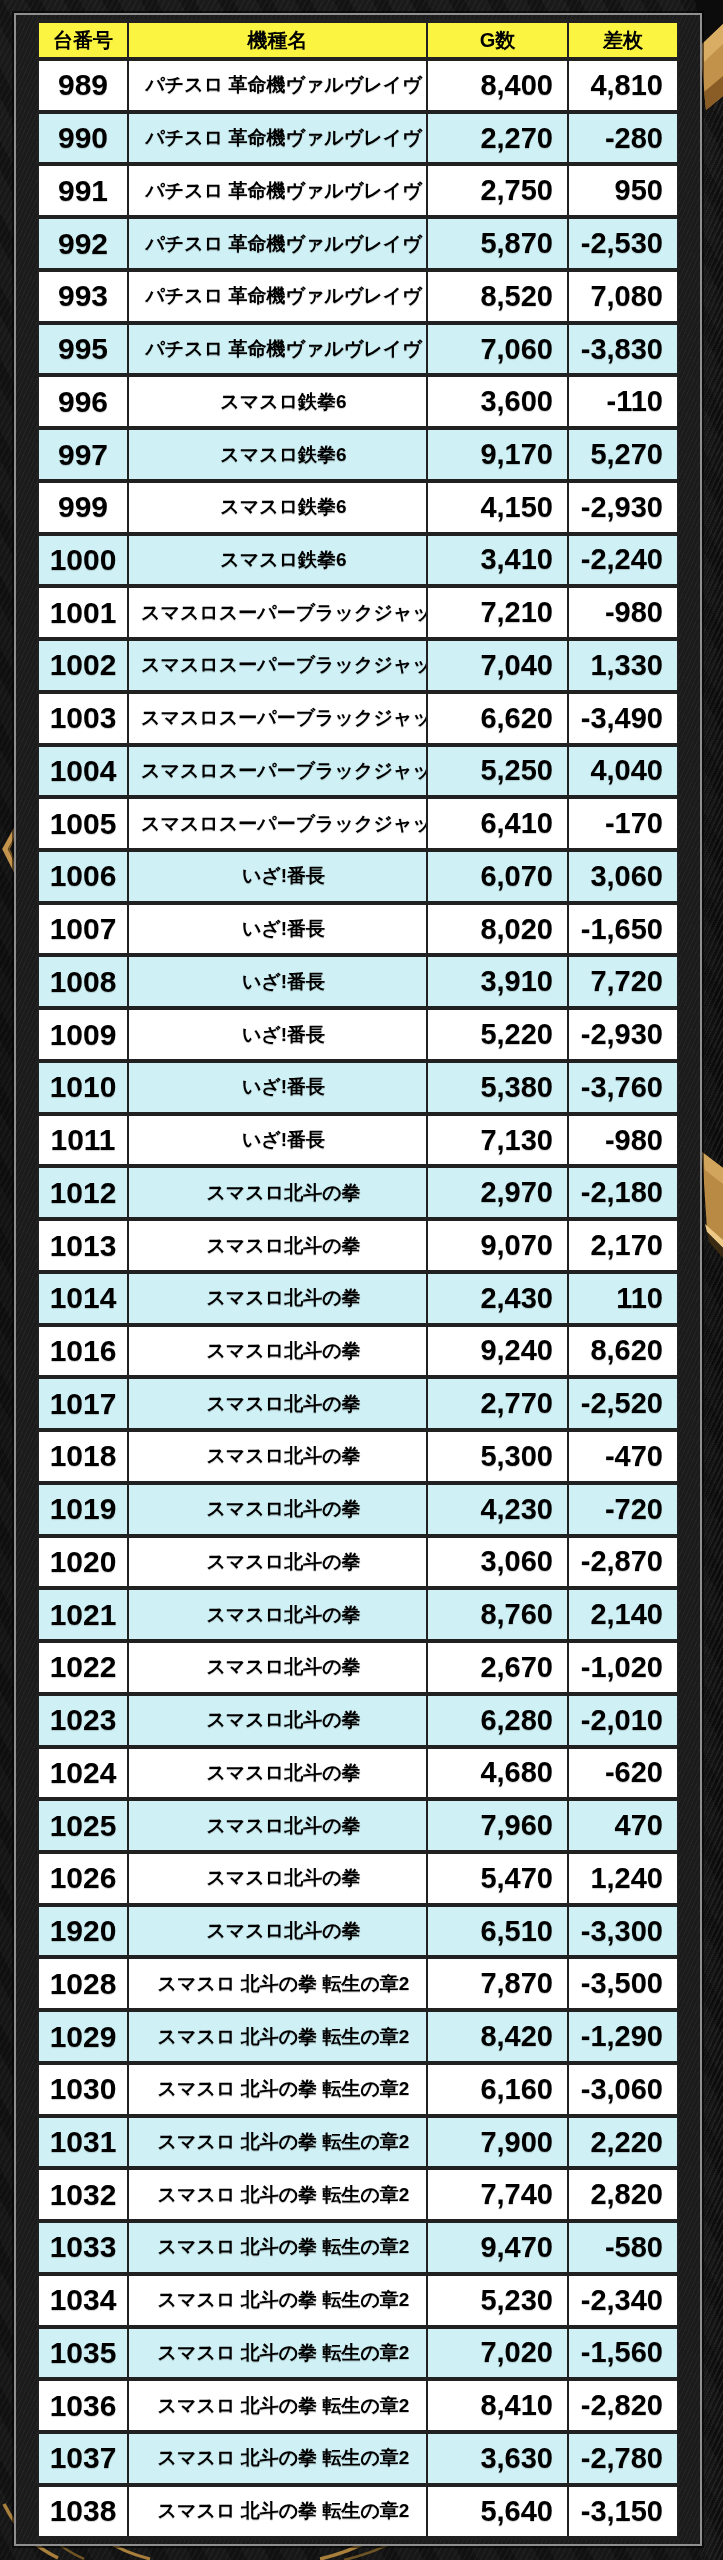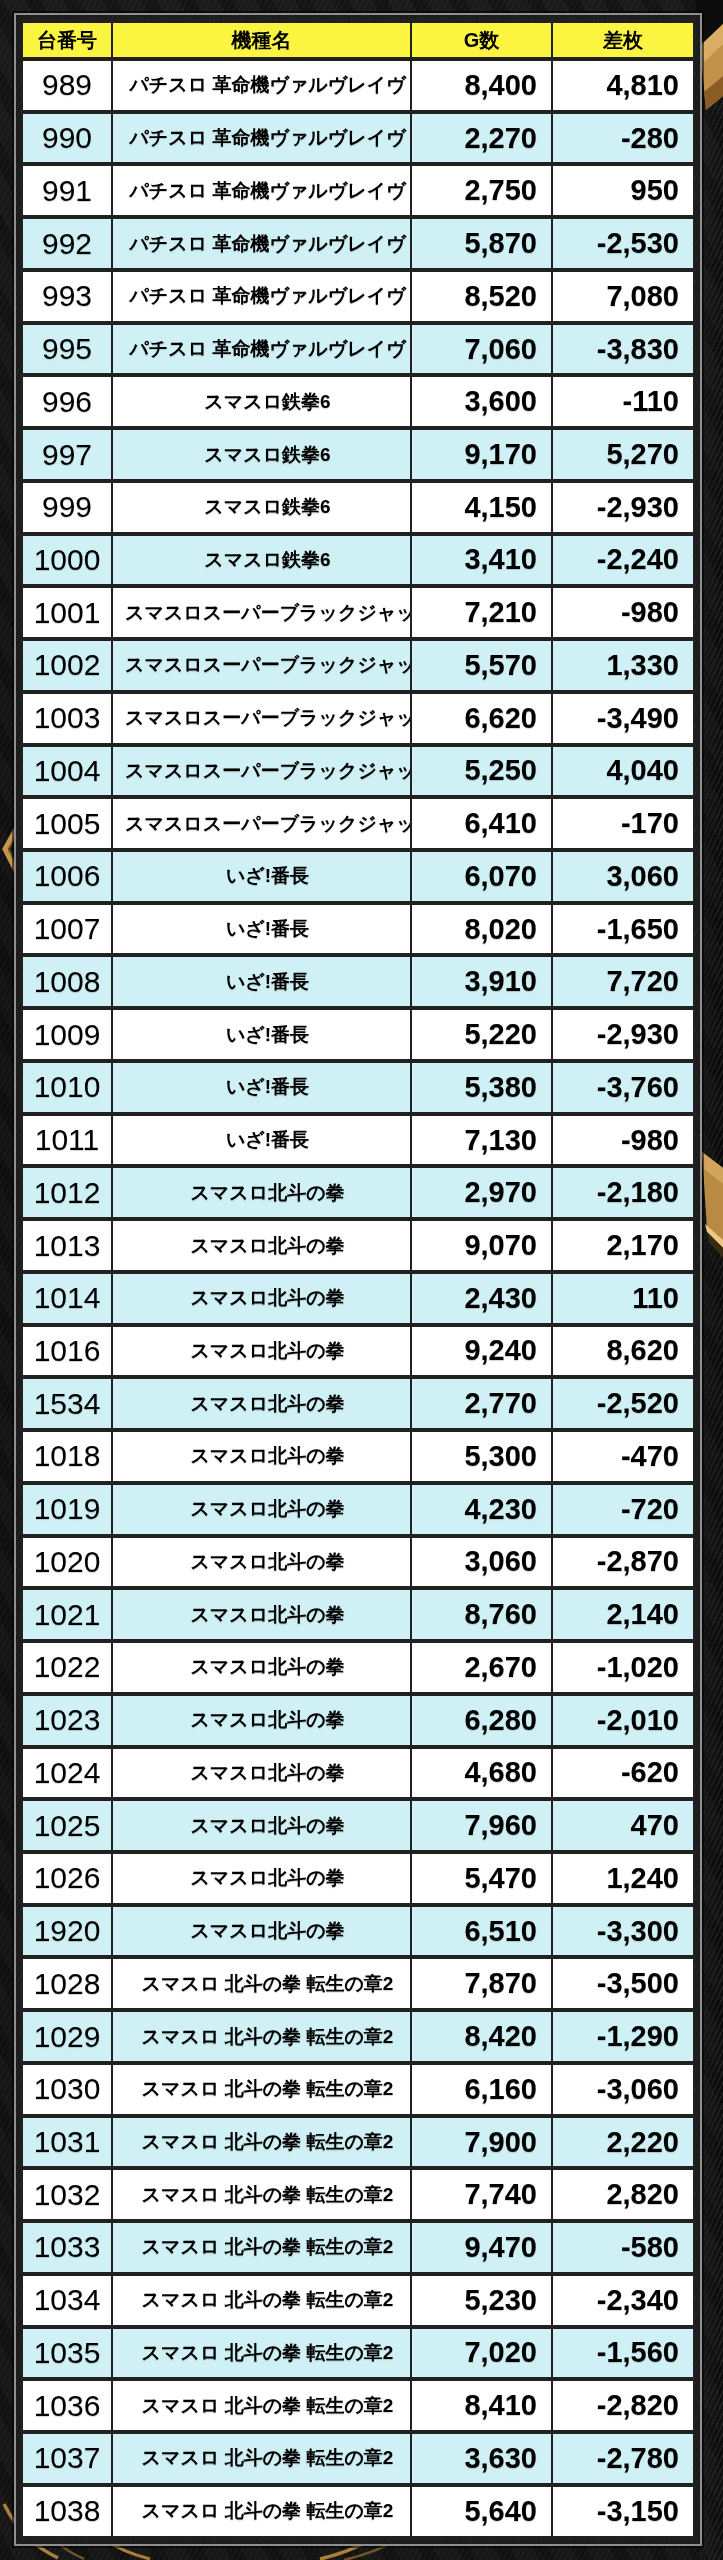--- a/index.html
+++ b/index.html
@@ -33,41 +33,41 @@
 
   
   .frame{
     position:absolute;left:14px;top:13px;width:688px;height:2533px;z-index:2;
     box-sizing:border-box;
     border:2px solid var(--frame-border,#8f8f8f);
     box-shadow:0 0 0 2px rgba(0,0,0,0.55);
     background:
       repeating-linear-gradient(115deg, rgba(255,255,255,0.04) 0 1px, rgba(0,0,0,0) 1px 4px),
       #1b1b1b;
-    padding:4px 5px;
+    padding:4px 21px;
   }
   table{
     width:100%;height:100%;
     border-collapse:collapse;table-layout:fixed;
   }
   th,td{
     border:2px solid var(--grout,#212121);
     border-top-width:4px;border-bottom-width:4px;
     color:var(--text,#000);
     overflow:hidden;white-space:nowrap;
     padding:0;
   }
   thead th{
     height:34px;
     background:var(--header-bg,#fbf542);
     font-size:20px;font-weight:bold;text-align:center;
   }
   tbody td{background:var(--row-bg,#fff);}
   tbody tr:nth-child(even) td{background:var(--row-alt-bg,#cff0f4);}
-  td.num{font-size:30px;font-weight:normal;text-align:center;}
+  td.num{font-size:30px;font-weight:bold;text-align:center;}
   td.name{font-size:19px;font-weight:bold;text-align:center;padding-left:12px;}
   td.val{font-size:29px;font-weight:bold;text-align:right;padding-right:14px;}
   td{text-shadow:0 1px 1px rgba(0,0,0,0.18);}
   col.c-no{width:90px;}
   col.c-name{width:299px;}
   col.c-g{width:141px;}
 </style>
 </head>
 <body style="--bg: #141414; --header-bg: #fbf542; --row-bg: #ffffff; --row-alt-bg: #cff0f4; --grout: #212121; --frame-border: #8f8f8f; --gold: #c09148; --text: #000000;">
 
@@ -180,21 +180,21 @@
         </tr>
         <tr>
           <td class="num">1001</td>
           <td class="name">スマスロスーパーブラックジャック</td>
           <td class="val">7,210</td>
           <td class="val">-980</td>
         </tr>
         <tr>
           <td class="num">1002</td>
           <td class="name">スマスロスーパーブラックジャック</td>
-          <td class="val">5,570</td>
+          <td class="val">7,040</td>
           <td class="val">1,330</td>
         </tr>
         <tr>
           <td class="num">1003</td>
           <td class="name">スマスロスーパーブラックジャック</td>
           <td class="val">6,620</td>
           <td class="val">-3,490</td>
         </tr>
         <tr>
           <td class="num">1004</td>
@@ -262,21 +262,21 @@
           <td class="val">2,430</td>
           <td class="val">110</td>
         </tr>
         <tr>
           <td class="num">1016</td>
           <td class="name">スマスロ北斗の拳</td>
           <td class="val">9,240</td>
           <td class="val">8,620</td>
         </tr>
         <tr>
-          <td class="num">1534</td>
+          <td class="num">1017</td>
           <td class="name">スマスロ北斗の拳</td>
           <td class="val">2,770</td>
           <td class="val">-2,520</td>
         </tr>
         <tr>
           <td class="num">1018</td>
           <td class="name">スマスロ北斗の拳</td>
           <td class="val">5,300</td>
           <td class="val">-470</td>
         </tr>

